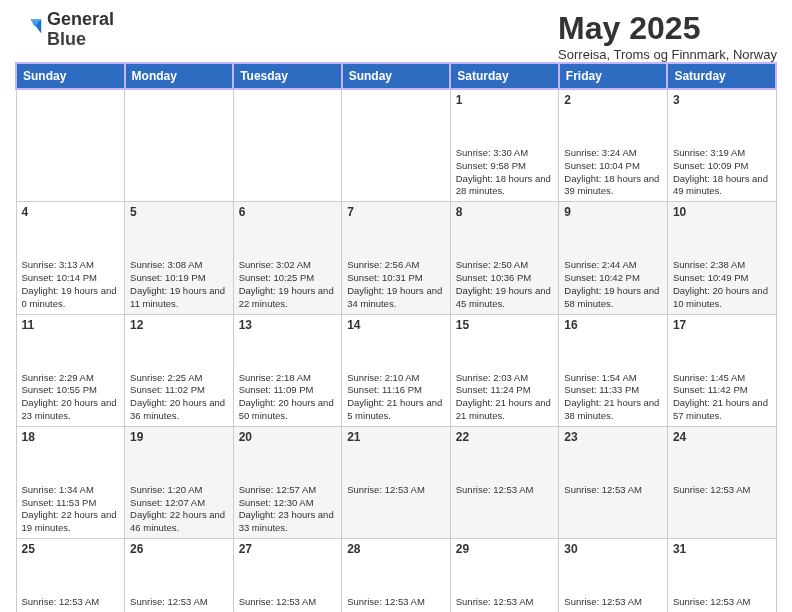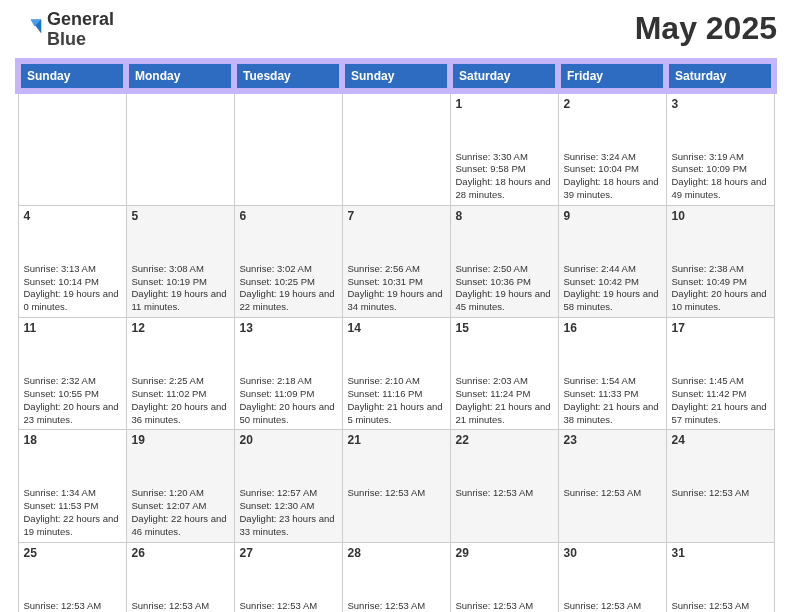--- a/index.html
+++ b/index.html
@@ -14,21 +14,21 @@
       width: 792px;
       height: 612px;
       padding: 10px 15px;
       display: flex;
       flex-direction: column;
     }
     .header {
       display: flex;
       justify-content: space-between;
       align-items: flex-start;
-      margin-bottom: 8px;
+      margin-bottom: 0;
     }
     .logo {
       display: flex;
       align-items: center;
       gap: 4px;
     }
     .logo-text {
       font-size: 18px;
       font-weight: bold;
       line-height: 1.1;
@@ -56,21 +56,21 @@
       border-collapse: collapse;
       flex: 1;
     }
     .cal-table th {
       background-color: #2d6cc0;
       color: white;
       text-align: left;
       padding: 5px 6px;
       font-size: 12px;
       font-weight: bold;
-      border: 6px solid #c4b5fd;
+      border: 2px solid #c4b5fd;
     }
     .cal-table td {
       border: 1px solid #ccc;
       vertical-align: top;
       padding: 3px 5px;
       font-size: 10px;
       color: #333;
       width: calc(100% / 7);
       background: #fff;
     }
@@ -109,20 +109,21 @@
         <polygon points="18,4 30,4 30,20" fill="#1a73c7"></polygon>
         <polygon points="18,4 30,4 22,12" fill="#4a9fe8"></polygon>
       </svg>
       <div class="logo-text">
         <span class="logo-general">General</span><br>
         <span class="logo-blue">Blue</span>
       </div>
     </div>
     <div class="title-section">
       <div class="month-title">May 2025</div>
+      <div class="subtitle">Sorreisa, Troms og Finnmark, Norway</div>
     </div>
   </div>
 
   <table class="cal-table">
     <thead>
       <tr>
       <th>Sunday</th>
           <th>Monday</th>
           <th>Tuesday</th>
           <th>Sunday</th>
@@ -206,21 +207,21 @@
             <span class="day-num">10</span>
             <div class="day-info">Sunrise: 2:38 AM
 Sunset: 10:49 PM
 Daylight: 20 hours
 and 10 minutes.</div>
           </td>
         </tr>
         <tr class="row-odd">
           <td>
             <span class="day-num">11</span>
-            <div class="day-info">Sunrise: 2:32 AM
+            <div class="day-info">Sunrise: 2:29 AM
 Sunset: 10:55 PM
 Daylight: 20 hours
 and 23 minutes.</div>
           </td>
           <td>
             <span class="day-num">12</span>
             <div class="day-info">Sunrise: 2:25 AM
 Sunset: 11:02 PM
 Daylight: 20 hours
 and 36 minutes.</div>

